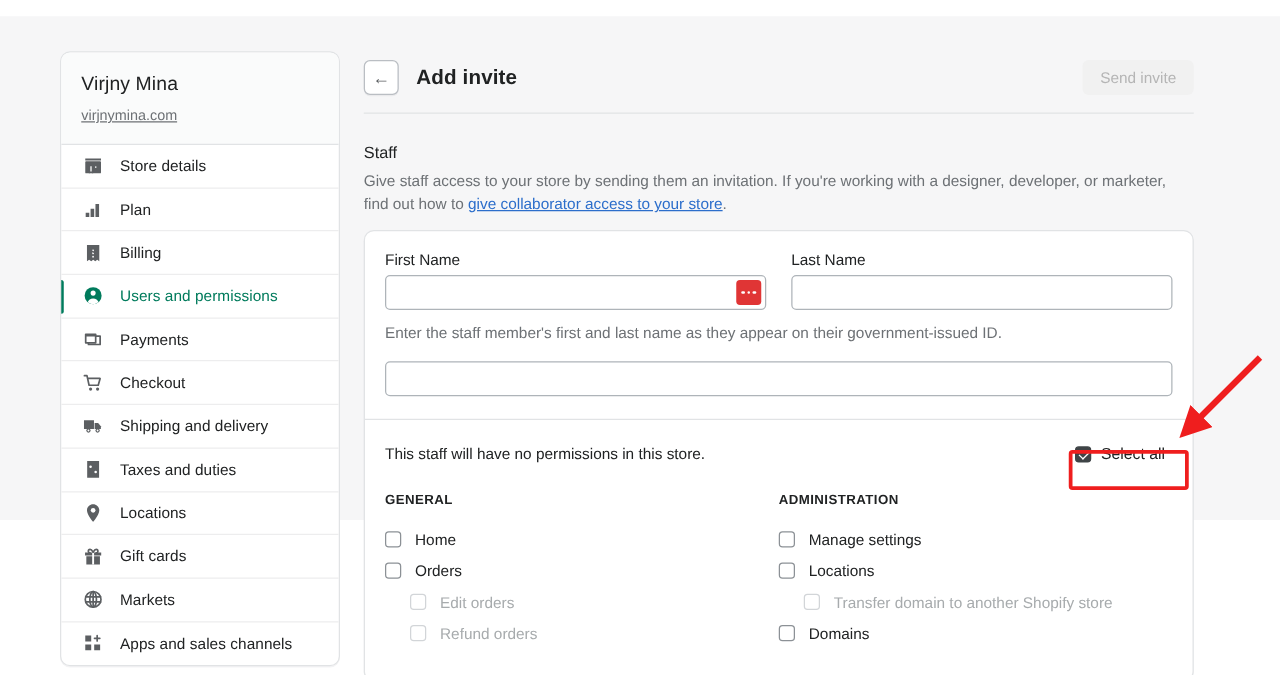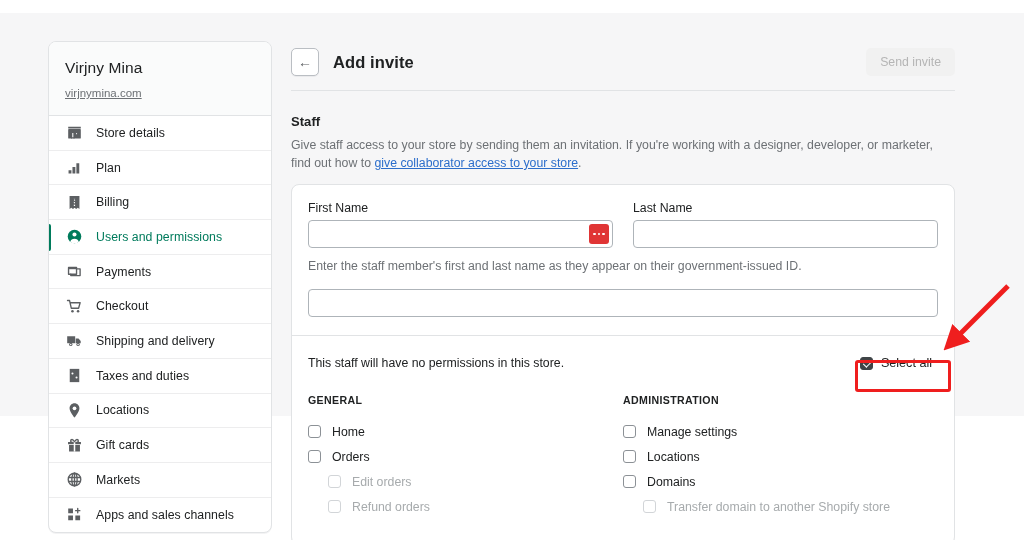--- a/index.html
+++ b/index.html
@@ -126,21 +126,21 @@
   }
   .header-rule {
     height: 1px;
     background: #e1e3e5;
     margin-top: 7px;
     width: 664px;
   }
 
   .section-title {
     font-size: 13px;
-    font-weight: bold;
+    font-weight: normal;
     color: #202223;
     margin-top: 23px;
     letter-spacing: .05px;
   }
   .section-desc {
     font-size: 12.3px;
     color: #6d7175;
     line-height: 18px;
     margin-top: 7px;
     max-width: 648px;
@@ -518,27 +518,27 @@
           <div class="perm-col-title">ADMINISTRATION</div>
           <div id="admin-list">
               <div class="perm-item">
                 <span class="cb"></span>
                 <span class="perm-label">Manage settings</span>
               </div>
               <div class="perm-item">
                 <span class="cb"></span>
                 <span class="perm-label">Locations</span>
               </div>
+              <div class="perm-item sub">
+                <span class="cb dim"></span>
+                <span class="perm-label">Transfer domain to another Shopify store</span>
+              </div>
               <div class="perm-item">
                 <span class="cb"></span>
                 <span class="perm-label">Domains</span>
-              </div>
-              <div class="perm-item sub">
-                <span class="cb dim"></span>
-                <span class="perm-label">Transfer domain to another Shopify store</span>
               </div>
               <div class="perm-item"></div>
             </div>
         </div>
       </div>
 
     </div>
   </div>
 
   <svg class="annot-arrow" viewBox="0 0 92 92">

